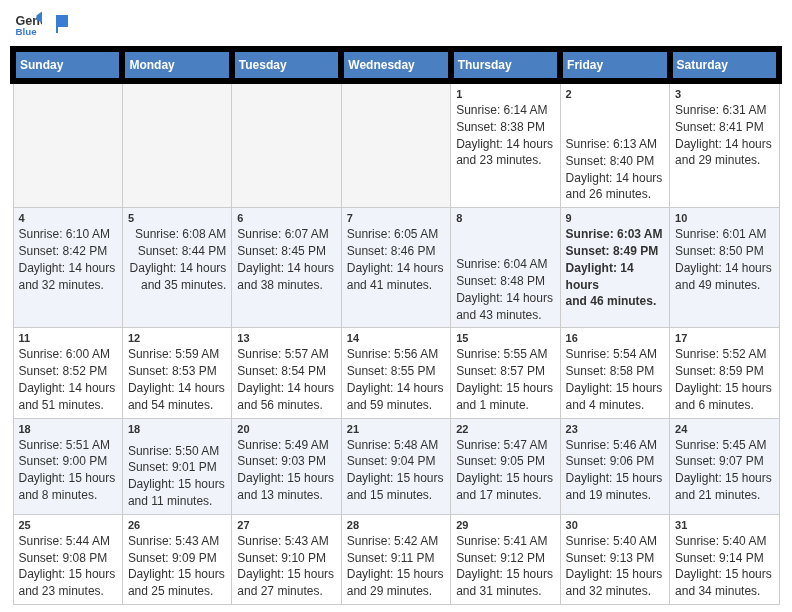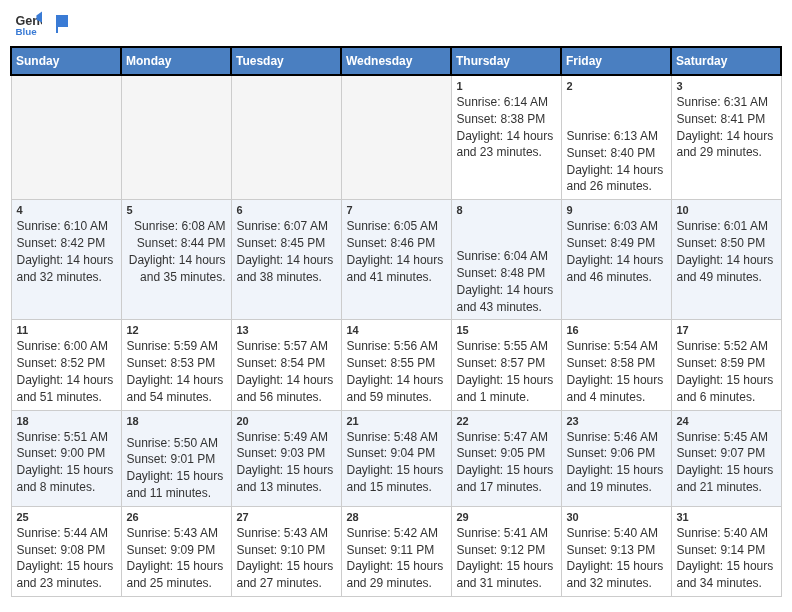--- a/index.html
+++ b/index.html
@@ -53,21 +53,21 @@
       border-collapse: collapse;
       border: 1px solid #ccc;
     }
     .calendar th {
       background-color: #4a7fc1;
       color: #fff;
       font-size: 12px;
       font-weight: bold;
       padding: 6px 4px;
       text-align: left;
-      border: 2px solid #000000;
+      border: 6px solid #000000;
     }
     .calendar td {
       border: 1px solid #ccc;
       vertical-align: top;
       padding: 4px 5px;
       font-size: 10px;
       color: #333;
       width: calc(100% / 7);
       min-height: 80px;
       background: #fff;
@@ -191,21 +191,21 @@
         </td>
         <td>
           <div class="day-number">8</div>
           <div class="day-info" style="white-space: pre-line; margin-top: 32px;">Sunrise: 6:04 AM
 Sunset: 8:48 PM
 Daylight: 14 hours
 and 43 minutes.</div>
         </td>
         <td>
           <div class="day-number">9</div>
-          <div class="day-info" style="white-space: pre-line;">Sunrise: 6:03 AM
+          <div class="day-info" style="white-space: pre-line; font-weight: bold;">Sunrise: 6:03 AM
 Sunset: 8:49 PM
 Daylight: 14 hours
 and 46 minutes.</div>
         </td>
         <td>
           <div class="day-number">10</div>
           <div class="day-info" style="white-space: pre-line;">Sunrise: 6:01 AM
 Sunset: 8:50 PM
 Daylight: 14 hours
 and 49 minutes.</div>

